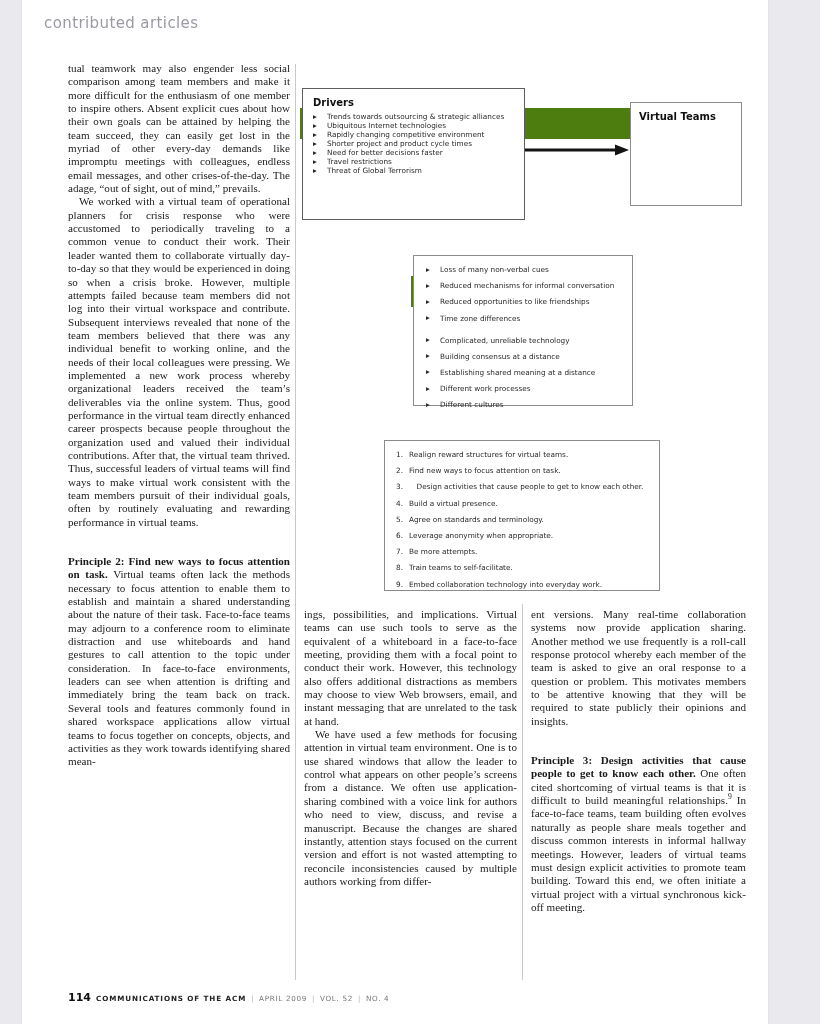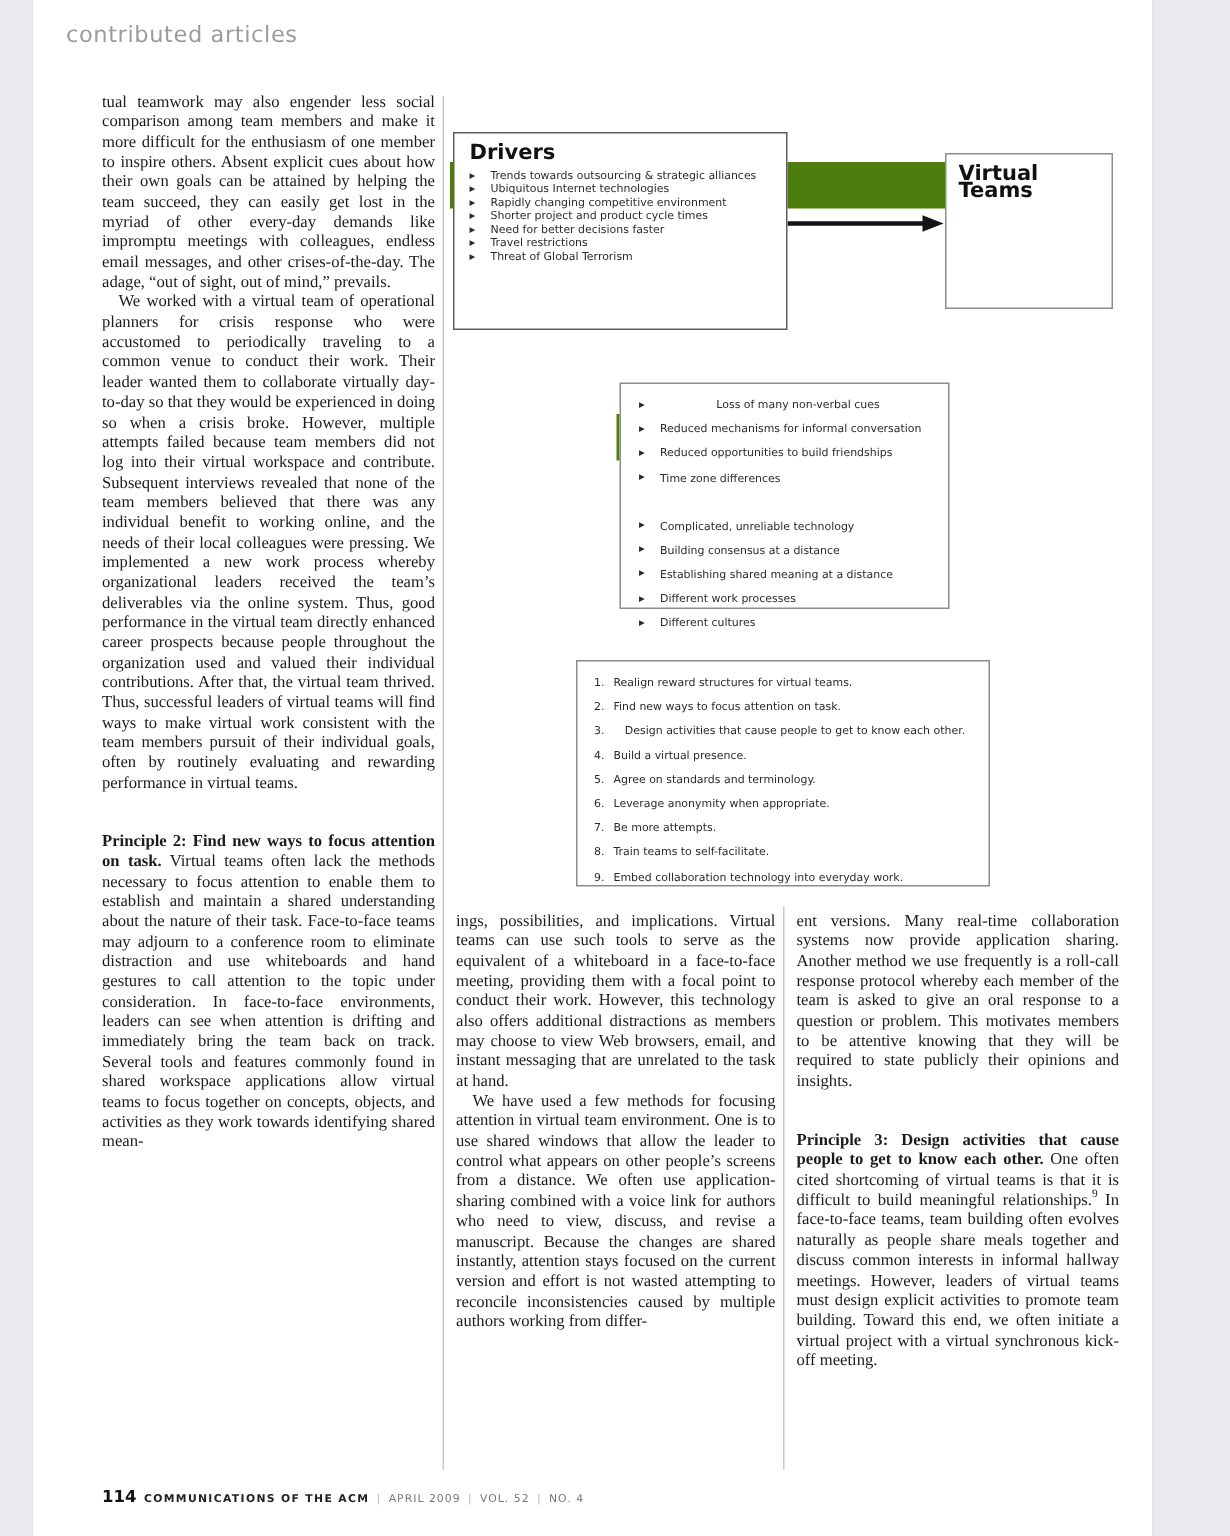--- a/index.html
+++ b/index.html
@@ -95,21 +95,21 @@
     border: 1px solid #5d5d5d;
     background: #ffffff;
     box-sizing: border-box;
   }
   .fbox.thin {
     border: 1px solid #8c8c8c;
   }
   .boxtitle {
     font-family: "DejaVu Sans", sans-serif;
     font-weight: 700;
-    font-size: 14px;
+    font-size: 10px;
     color: #111111;
     line-height: 11px;
   }
   ul.blist {
     list-style: none;
     margin: 0;
     padding: 0;
   }
   ul.blist li {
     font-family: "DejaVu Sans", sans-serif;
@@ -221,24 +221,24 @@
   </div>
 
   <div class="fbox thin" style="left:608px; top:102px; width:112px; height:104px; padding:8px 6px 0 8px;">
     <div class="boxtitle">Virtual Teams</div>
   </div>
 
   <div class="capbar" style="left:389px; top:236px; width:220px;">Table 1. Challenges Facing Virtual Teamwork</div>
 
   <div class="fbox thin" style="left:391px; top:255px; width:220px; height:151px; padding:9px 8px 0 12px;">
     <ul class="blist" style="line-height:9px;">
-      <li style="margin-bottom:7.2px;text-align:center;">Loss of many non-verbal cues</li>
+      <li style="margin-bottom:7.2px;">Loss of many non-verbal cues</li>
       <li style="margin-bottom:7.2px;">Reduced mechanisms for informal conversation</li>
-      <li style="margin-bottom:7.2px;">Reduced opportunities to build friendships</li>
-      <li style="margin-bottom:23px;">Time zone differences</li>
+      <li style="margin-bottom:7.2px;">Reduced opportunities to like friendships</li>
+      <li style="margin-bottom:13px;">Time zone differences</li>
       <li style="margin-bottom:7.2px;">Complicated, unreliable technology</li>
       <li style="margin-bottom:7.2px;">Building consensus at a distance</li>
       <li style="margin-bottom:7.2px;">Establishing shared meaning at a distance</li>
       <li style="margin-bottom:7.2px;">Different work processes</li>
       <li>Different cultures</li>
     </ul>
   </div>
 
 
   <div class="fbox thin" style="left:362px; top:440px; width:276px; height:151px; padding:9px 8px 16px 11px;">

